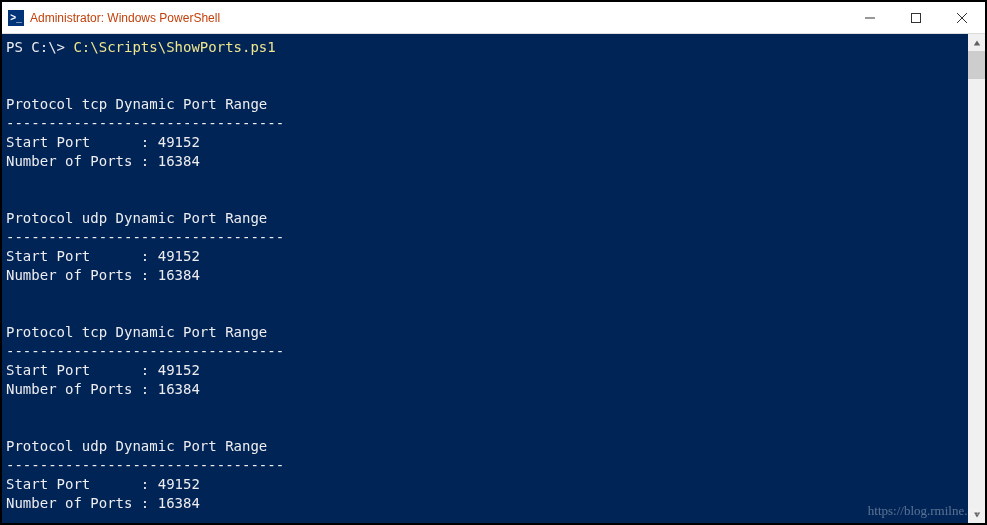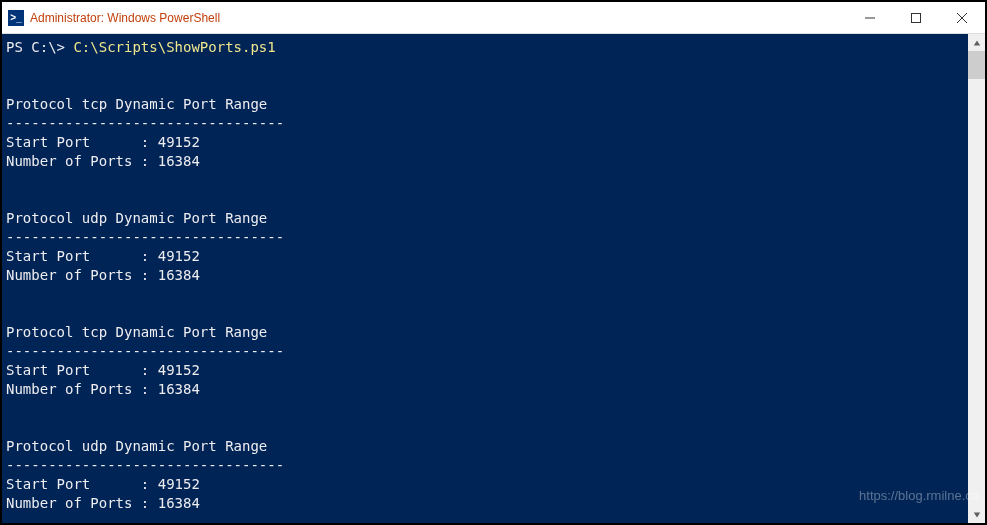--- a/index.html
+++ b/index.html
@@ -107,23 +107,23 @@
       position: absolute;
       top: 0;
       left: 0;
       right: 0;
       height: 28px;
       background: #cdcdcd;
     }
     .watermark {
       position: absolute;
       right: 8px;
-      bottom: 22px;
+      bottom: 6px;
       color: rgba(255,255,255,0.35);
-      font-family: Liberation Sans, sans-serif;
+      font-family: Liberation Serif, serif;
       font-size: 13px;
       pointer-events: none;
     }
   </style>
 </head>
 <body>
 
 <div class="titlebar">
   <div class="title-icon">
     <span class="title-icon-inner">&gt;_</span>

